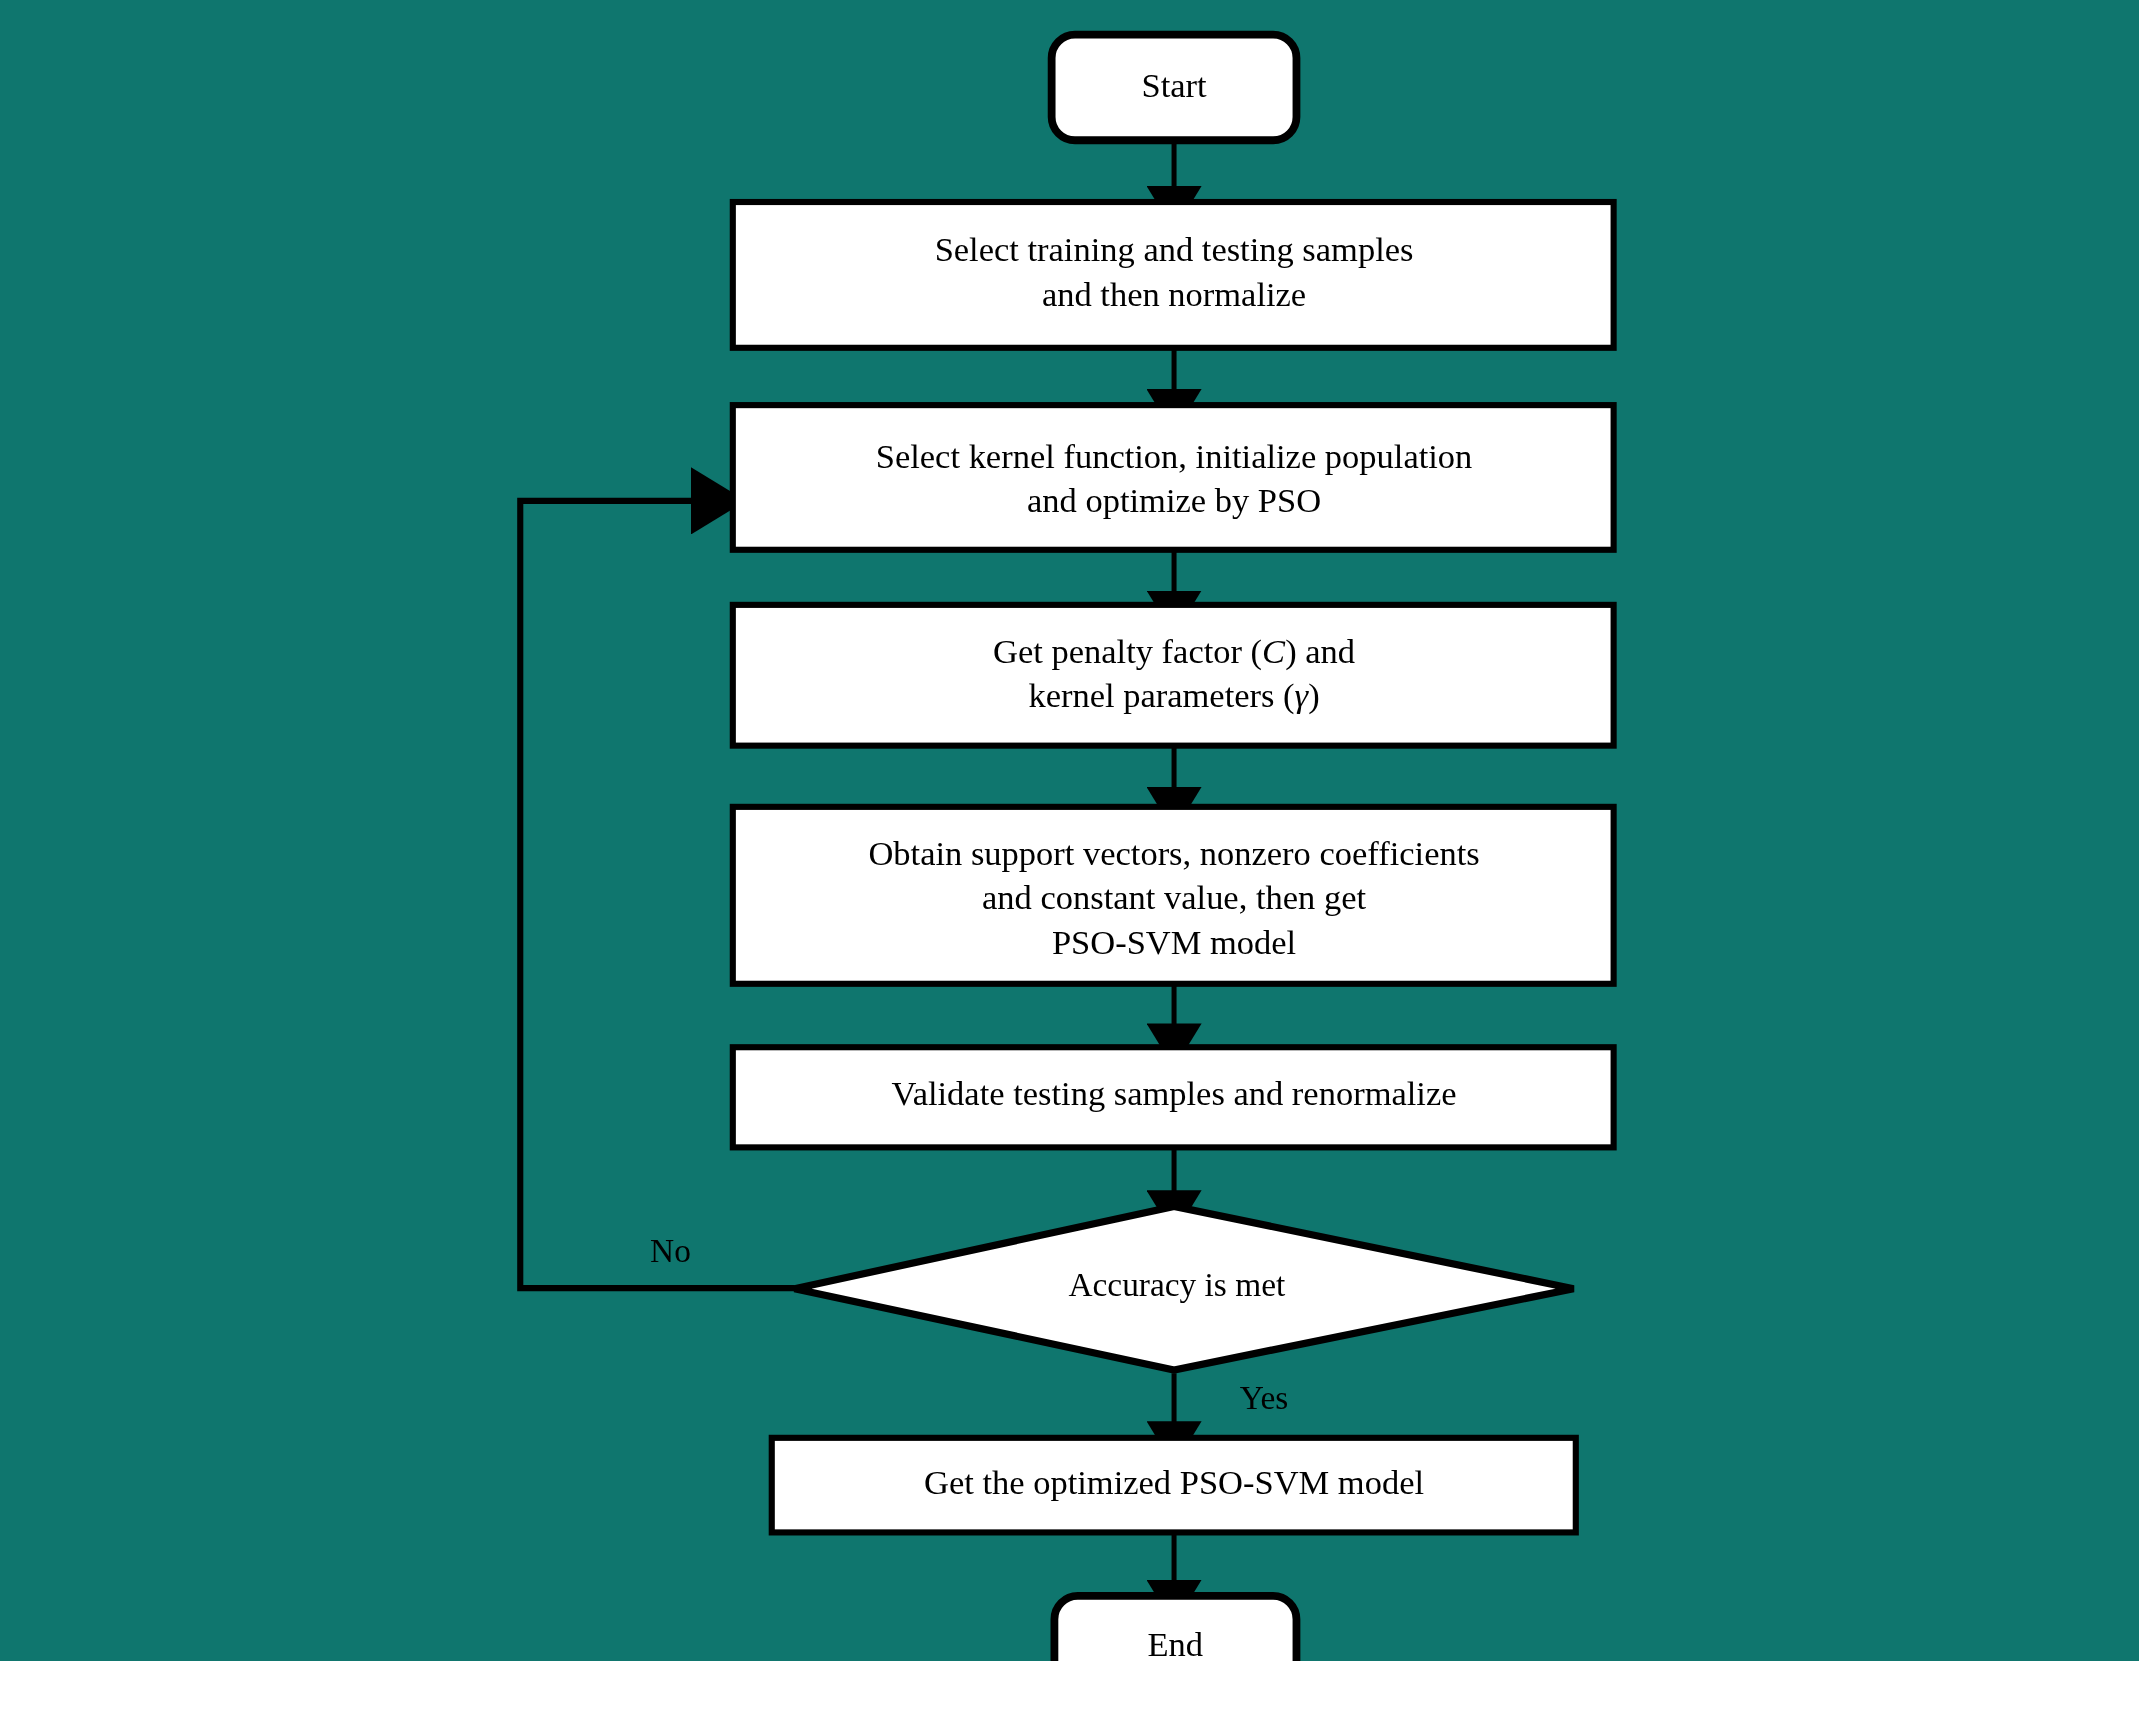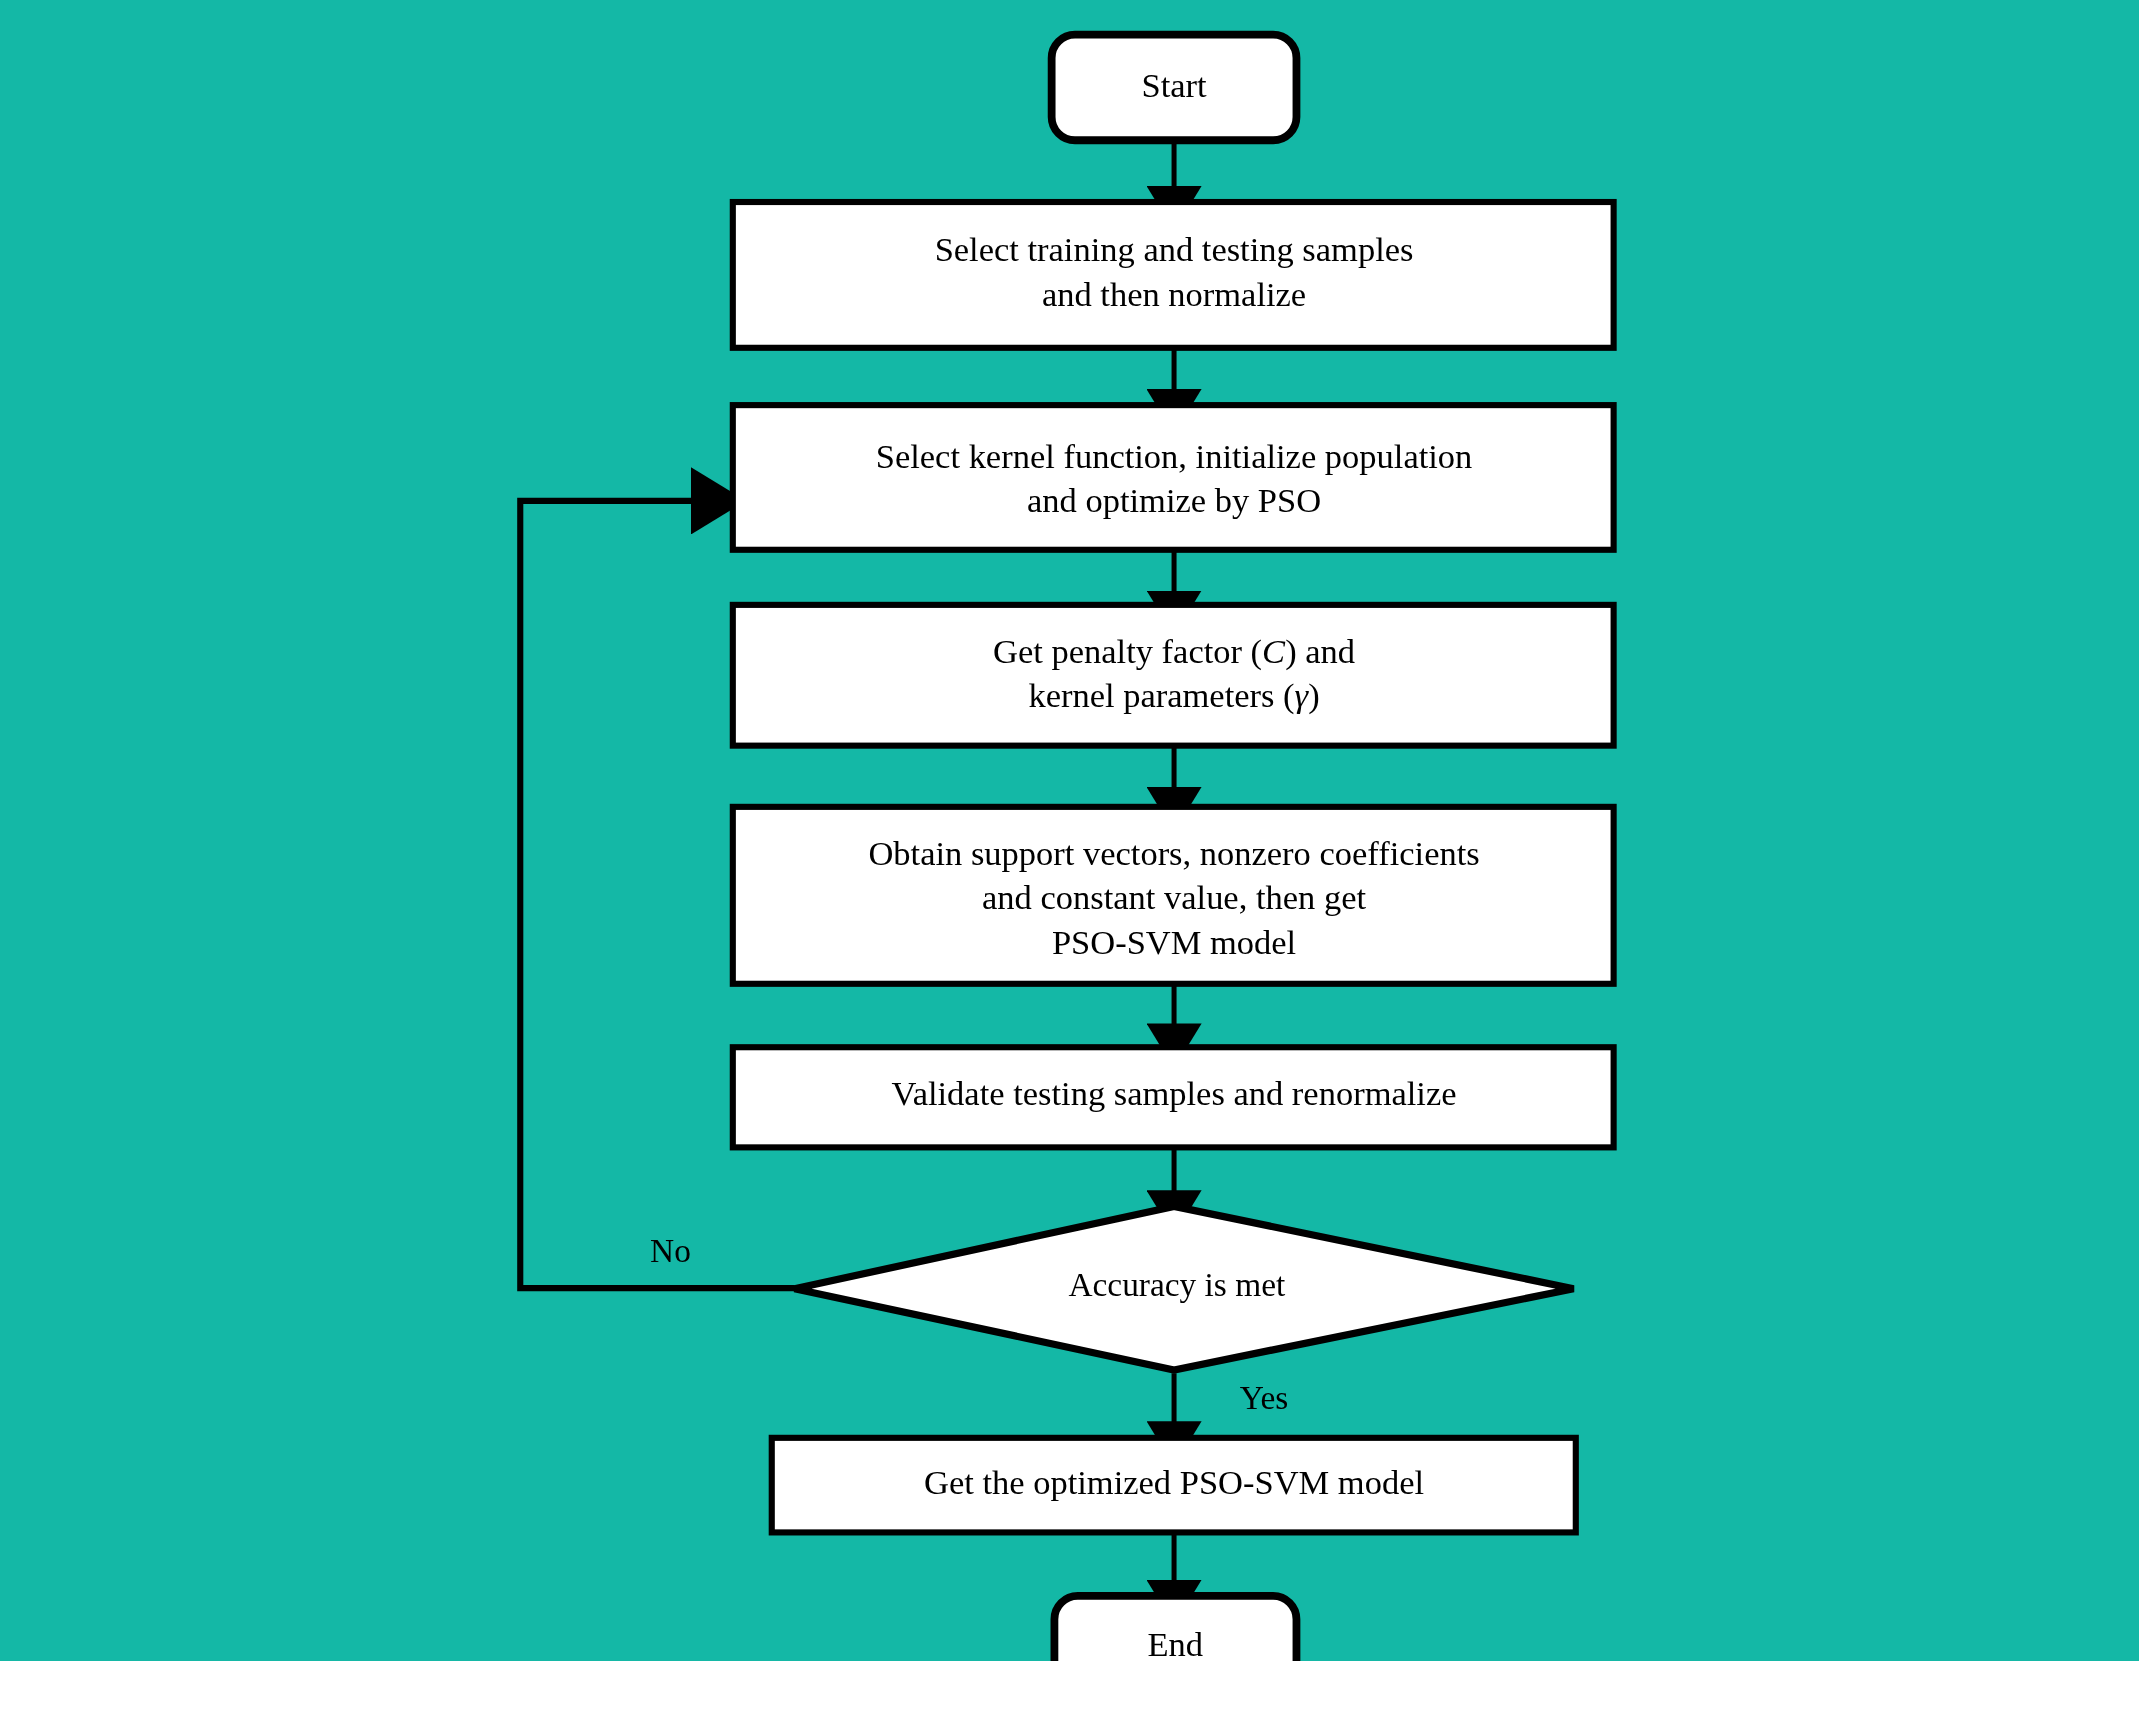--- a/index.html
+++ b/index.html
@@ -4,21 +4,21 @@
 <style>
   html, body {
     margin: 0;
     padding: 0;
     background: #ffffff;
   }
   #flow-root {
     position: relative;
     width: 2140px;
     height: 1661px;
-    background: #14b8a6;
+    background: #0f766e;
     font-family: "Liberation Serif", "DejaVu Serif", serif;
   }
   svg#flow-svg {
     position: absolute;
     top: 0;
     left: 0;
     width: 2140px;
     height: 1735px;
     display: block;
   }

